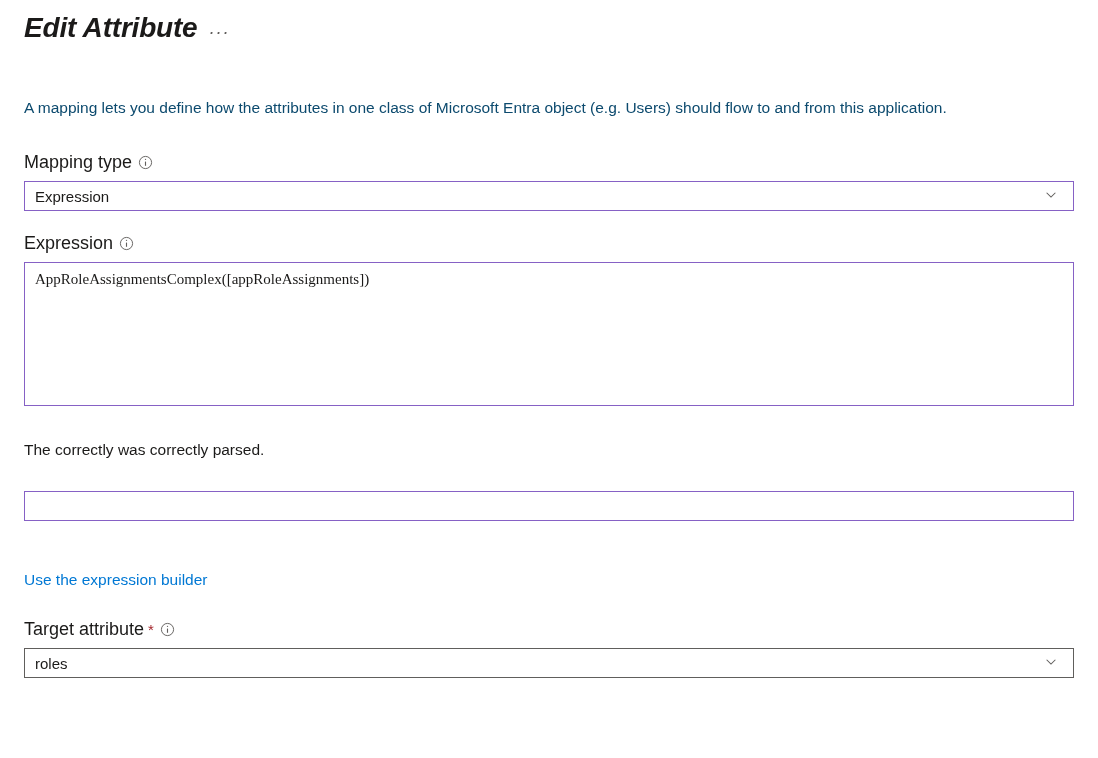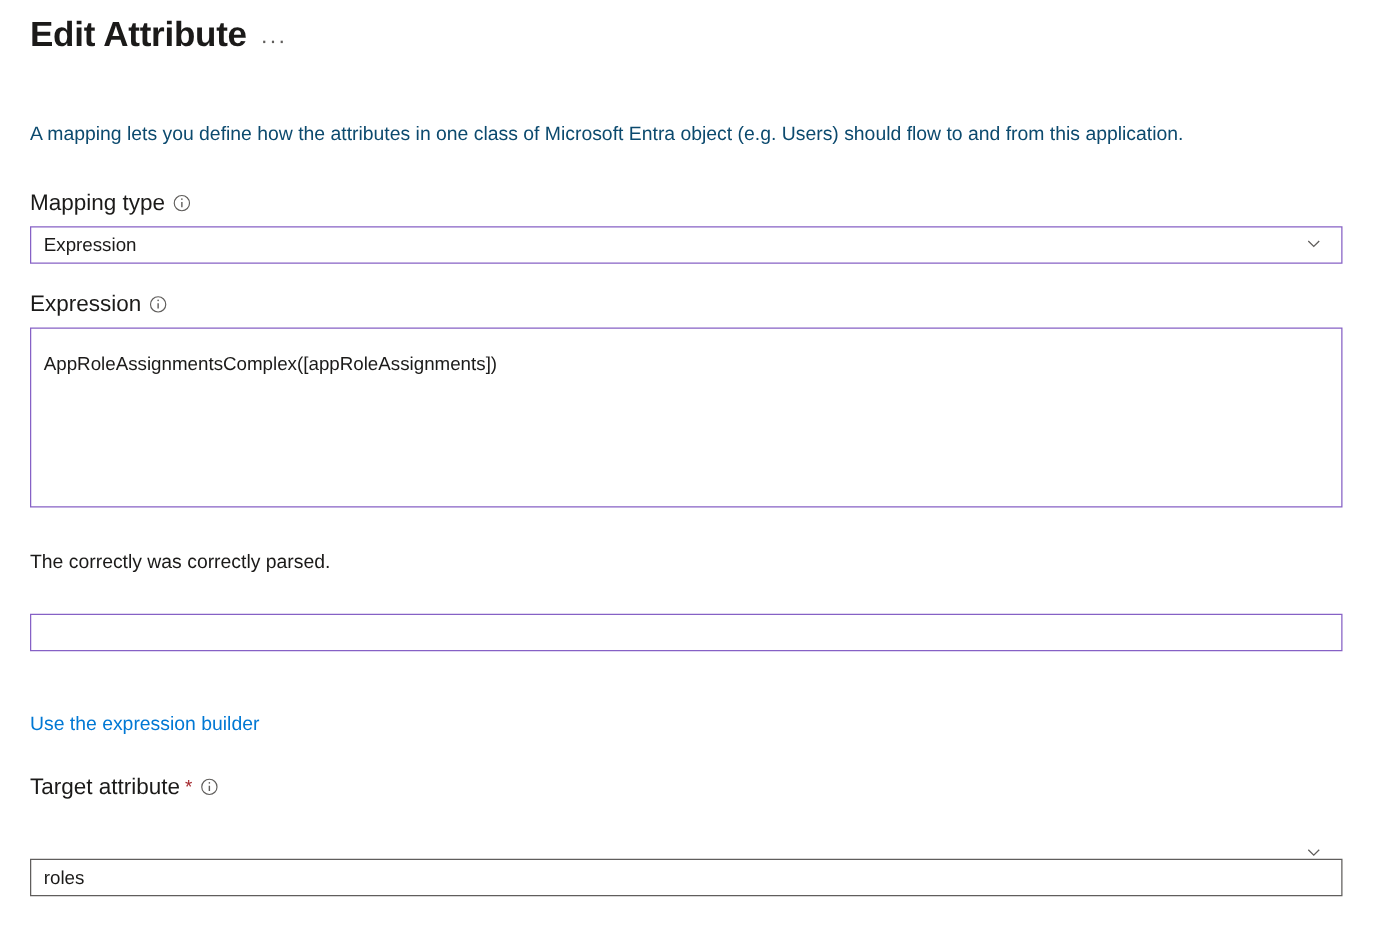--- a/index.html
+++ b/index.html
@@ -12,20 +12,21 @@
       background: #ffffff;
       padding: 12px 24px 24px 24px;
       color: #323130;
       font-size: 14px;
     }
     .header-row {
       display: flex;
       align-items: center;
       gap: 11px;
       margin-bottom: 52px;
+      font-style: italic;
     }
     .page-title {
       font-size: 28px;
       font-weight: 600;
       color: #1b1a19;
       letter-spacing: -0.2px;
     }
     .more-dots {
       font-size: 18px;
       color: #605e5c;
@@ -96,25 +97,25 @@
       transform: translateY(-50%);
       pointer-events: none;
     }
     .select-chevron svg {
       width: 14px;
       height: 14px;
     }
     .textarea-input {
       width: 100%;
       height: 144px;
-      padding: 18px 10px;
+      padding: 6px 10px;
       border: 1px solid #8661c5;
       background: #ffffff;
       font-size: 15px;
-      font-family: Liberation Sans, sans-serif;
+      font-family: Liberation Serif, serif;
       color: #1b1a19;
       resize: none;
       outline: none;
       line-height: 1.4;
     }
     .text-input {
       width: 100%;
       height: 30px;
       padding: 4px 10px;
       border: 1px solid #8661c5;
@@ -200,21 +201,21 @@
     <span class="required-mark">*</span>
     <span class="info-icon">
       <svg viewBox="0 0 16 16" fill="none" stroke="#605e5c" stroke-width="1">
         <circle cx="8" cy="8" r="6.5"></circle>
         <line x1="8" y1="7" x2="8" y2="11.5" stroke-width="1.2"></line>
         <circle cx="8" cy="4.6" r="0.7" fill="#605e5c" stroke="none"></circle>
       </svg>
     </span>
   </div>
   <div class="select-wrap">
-    <input type="text" class="select-input" readonly="" style="border-color: rgb(96, 94, 92); margin-top: 39px;" value="roles">
+    <input type="text" class="select-input" readonly="" style="border-color: rgb(96, 94, 92);" value="roles">
     <span class="select-chevron">
       <svg viewBox="0 0 16 16" fill="none" stroke="#605e5c" stroke-width="1.2">
         <polyline points="3,6 8,11 13,6"></polyline>
       </svg>
     </span>
   </div>
 </div>
 
 
 

